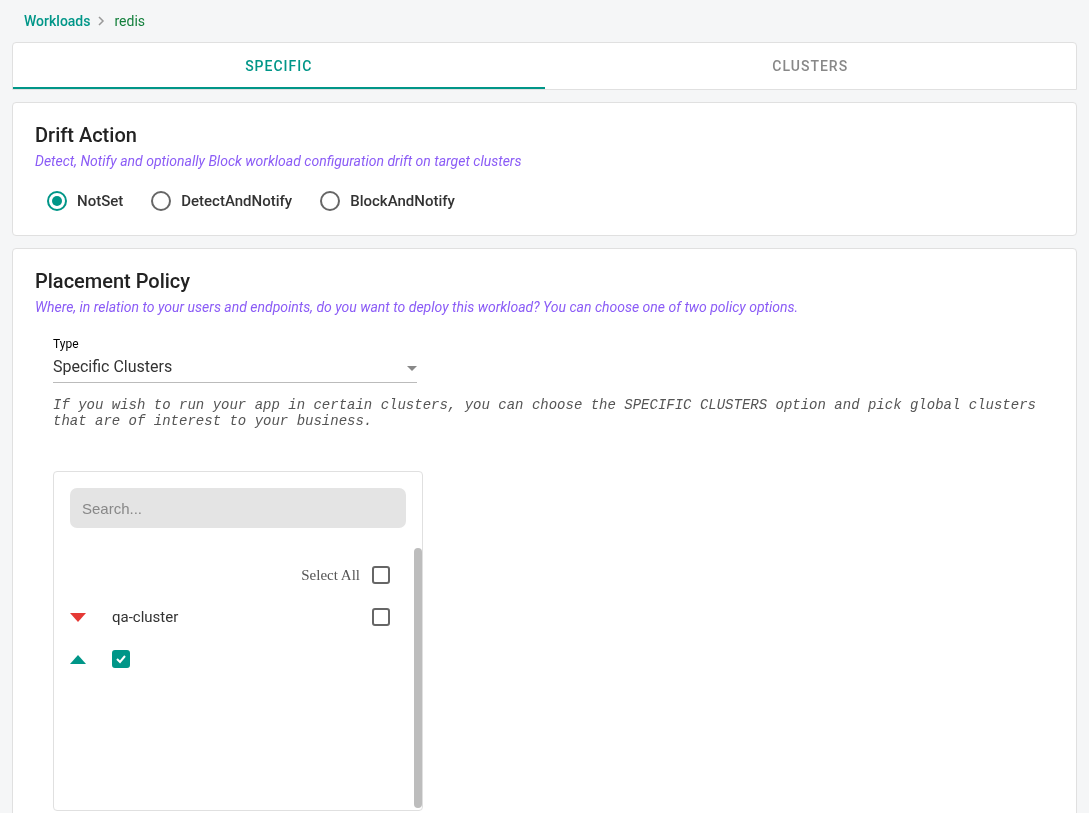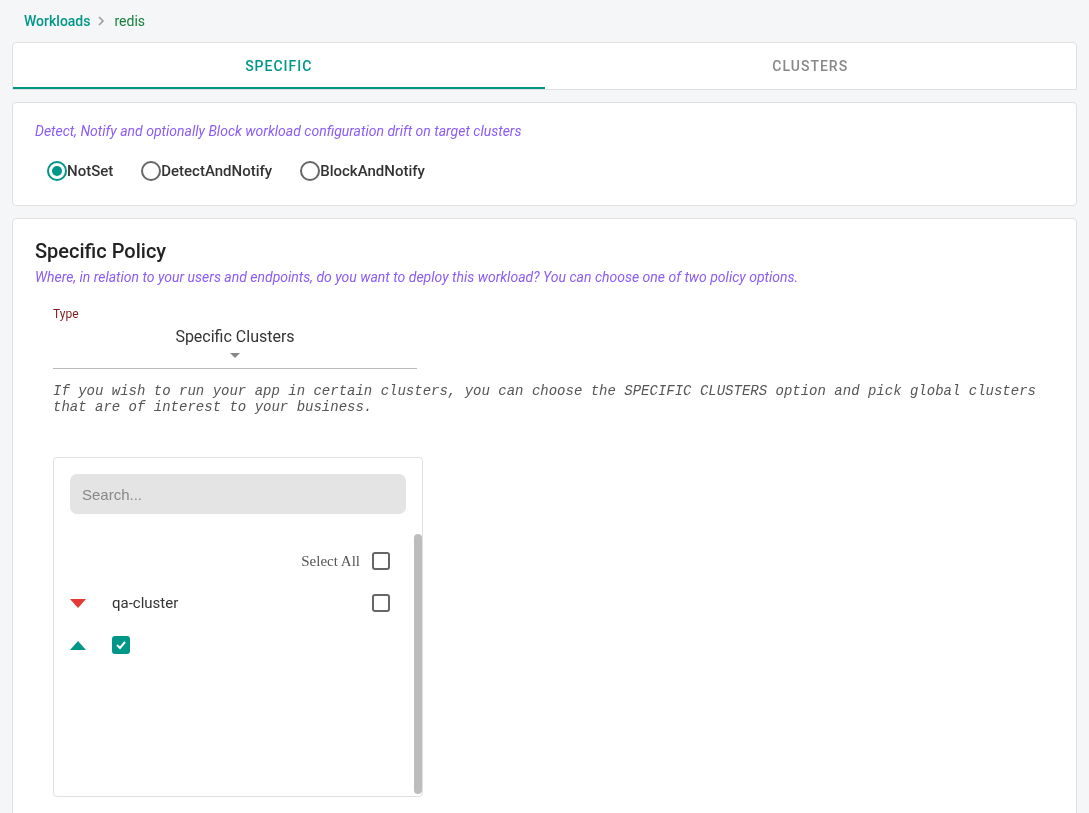--- a/index.html
+++ b/index.html
@@ -89,20 +89,21 @@
     }
     .radio-group {
       display: flex;
       gap: 28px;
       align-items: center;
       padding-left: 12px;
     }
     .radio-option {
       display: flex;
       align-items: center;
+      gap: 10px;
       cursor: pointer;
     }
     .radio-circle {
       width: 20px;
       height: 20px;
       border: 2px solid #666;
       border-radius: 50%;
       display: flex;
       align-items: center;
       justify-content: center;
@@ -120,31 +121,30 @@
       font-size: 15px;
       font-weight: 500;
       color: #333;
     }
     .field-wrap {
       margin-top: 4px;
       margin-left: 18px;
     }
     .field-label {
       font-size: 12px;
-      color: #7f1d1d;
+      color: #000000;
     }
     .select-field {
       display: flex;
       align-items: center;
       width: 364px;
       border-bottom: 1px solid #bbb;
       padding: 4px 0 6px;
       margin-top: 2px;
       cursor: pointer;
-      flex-direction: column;
     }
     .select-value {
       flex: 1;
       font-size: 16px;
       color: #333;
     }
     .select-arrow {
       color: #888;
     }
     .field-hint {
@@ -256,41 +256,42 @@
     </span>
     <span class="breadcrumb-current">redis</span>
   </div>
 
   <div class="tabs">
     <div class="tab active">SPECIFIC</div>
     <div class="tab">CLUSTERS</div>
   </div>
 
   <div class="card">
+    <div class="card-title">Drift Action</div>
     <div class="card-subtitle">Detect, Notify and optionally Block workload configuration drift on target clusters</div>
     <div class="radio-group">
       <div class="radio-option">
         <div class="radio-circle selected">
             <div class="radio-dot"></div>
           </div>
         <span class="radio-label">NotSet</span>
       </div>
       <div class="radio-option">
         <div class="radio-circle"></div>
         <span class="radio-label">DetectAndNotify</span>
       </div>
       <div class="radio-option">
         <div class="radio-circle"></div>
         <span class="radio-label">BlockAndNotify</span>
       </div>
     </div>
   </div>
 
   <div class="card">
-    <div class="card-title">Specific Policy</div>
+    <div class="card-title">Placement Policy</div>
     <div class="card-subtitle">Where, in relation to your users and endpoints, do you want to deploy this workload? You can choose one of two policy options.</div>
 
     <div class="field-wrap">
       <div class="field-label">Type</div>
       <div class="select-field">
         <span class="select-value">Specific Clusters</span>
         <span class="select-arrow">
           <svg width="10" height="6" viewBox="0 0 10 6">
               <path d="M0 0 L5 5 L10 0 Z" fill="#888"></path>
             </svg>

